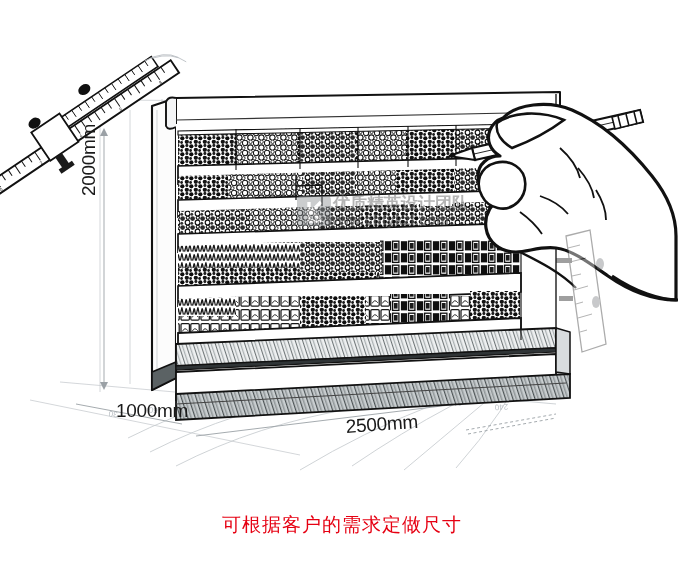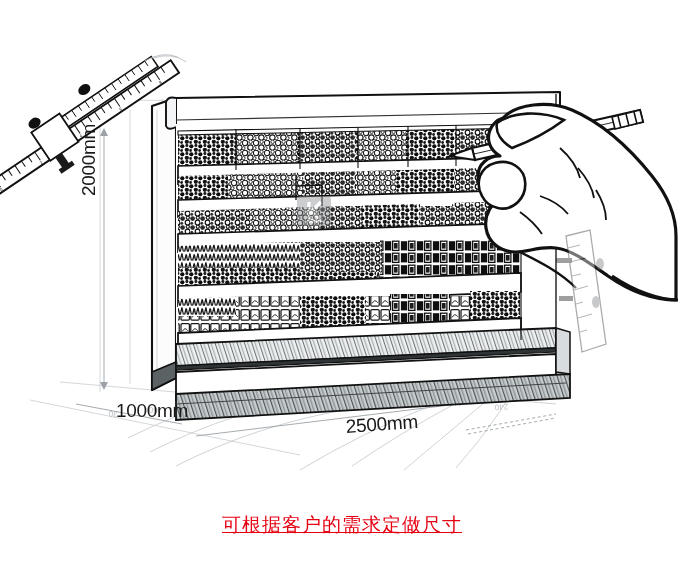--- a/index.html
+++ b/index.html
@@ -40,21 +40,20 @@
     transform-origin:left top;
   }
   #caption{
     position:absolute;
     left:4px;right:0;top:512px;
     text-align:center;
     font-size:19px;
     font-weight:400;
     letter-spacing:1px;
     font-family:"DejaVu Sans","Liberation Sans",sans-serif;
-    text-decoration:underline;
   }
   #watermark{
     position:absolute;
     left:295px;top:192px;
     width:175px;height:42px;
     pointer-events:none;
   }
   #wm-cn{
     position:absolute;left:38px;top:0px;
     font-size:17px;font-weight:700;
@@ -444,17 +443,19 @@
   <div class="lbl" id="lbl-depth">1000mm</div>
 
   <div class="lbl" id="lbl-width">2500mm</div>
 
   <div id="watermark">
     <svg width="40" height="40" viewBox="0 0 40 40" style="position:absolute;left:0;top:0;opacity:.45">
       <rect x="2" y="4" width="34" height="30" rx="4" fill="#8d9295"></rect>
       <path d="M14 10 L14 29 L26 29" fill="none" stroke="#ffffff" stroke-width="3.4"></path>
       <path d="M26 10 L16 20 L27 28" fill="none" stroke="#ffffff" stroke-width="3.4"></path>
     </svg>
+    <div id="wm-cn">优质精英设计团队</div>
+    <div id="wm-url">www.chtykzl.com</div>
   </div>
 
   <div id="caption" style="color:#e60012">可根据客户的需求定做尺寸</div>
 
 </div>
 
 </body></html>

